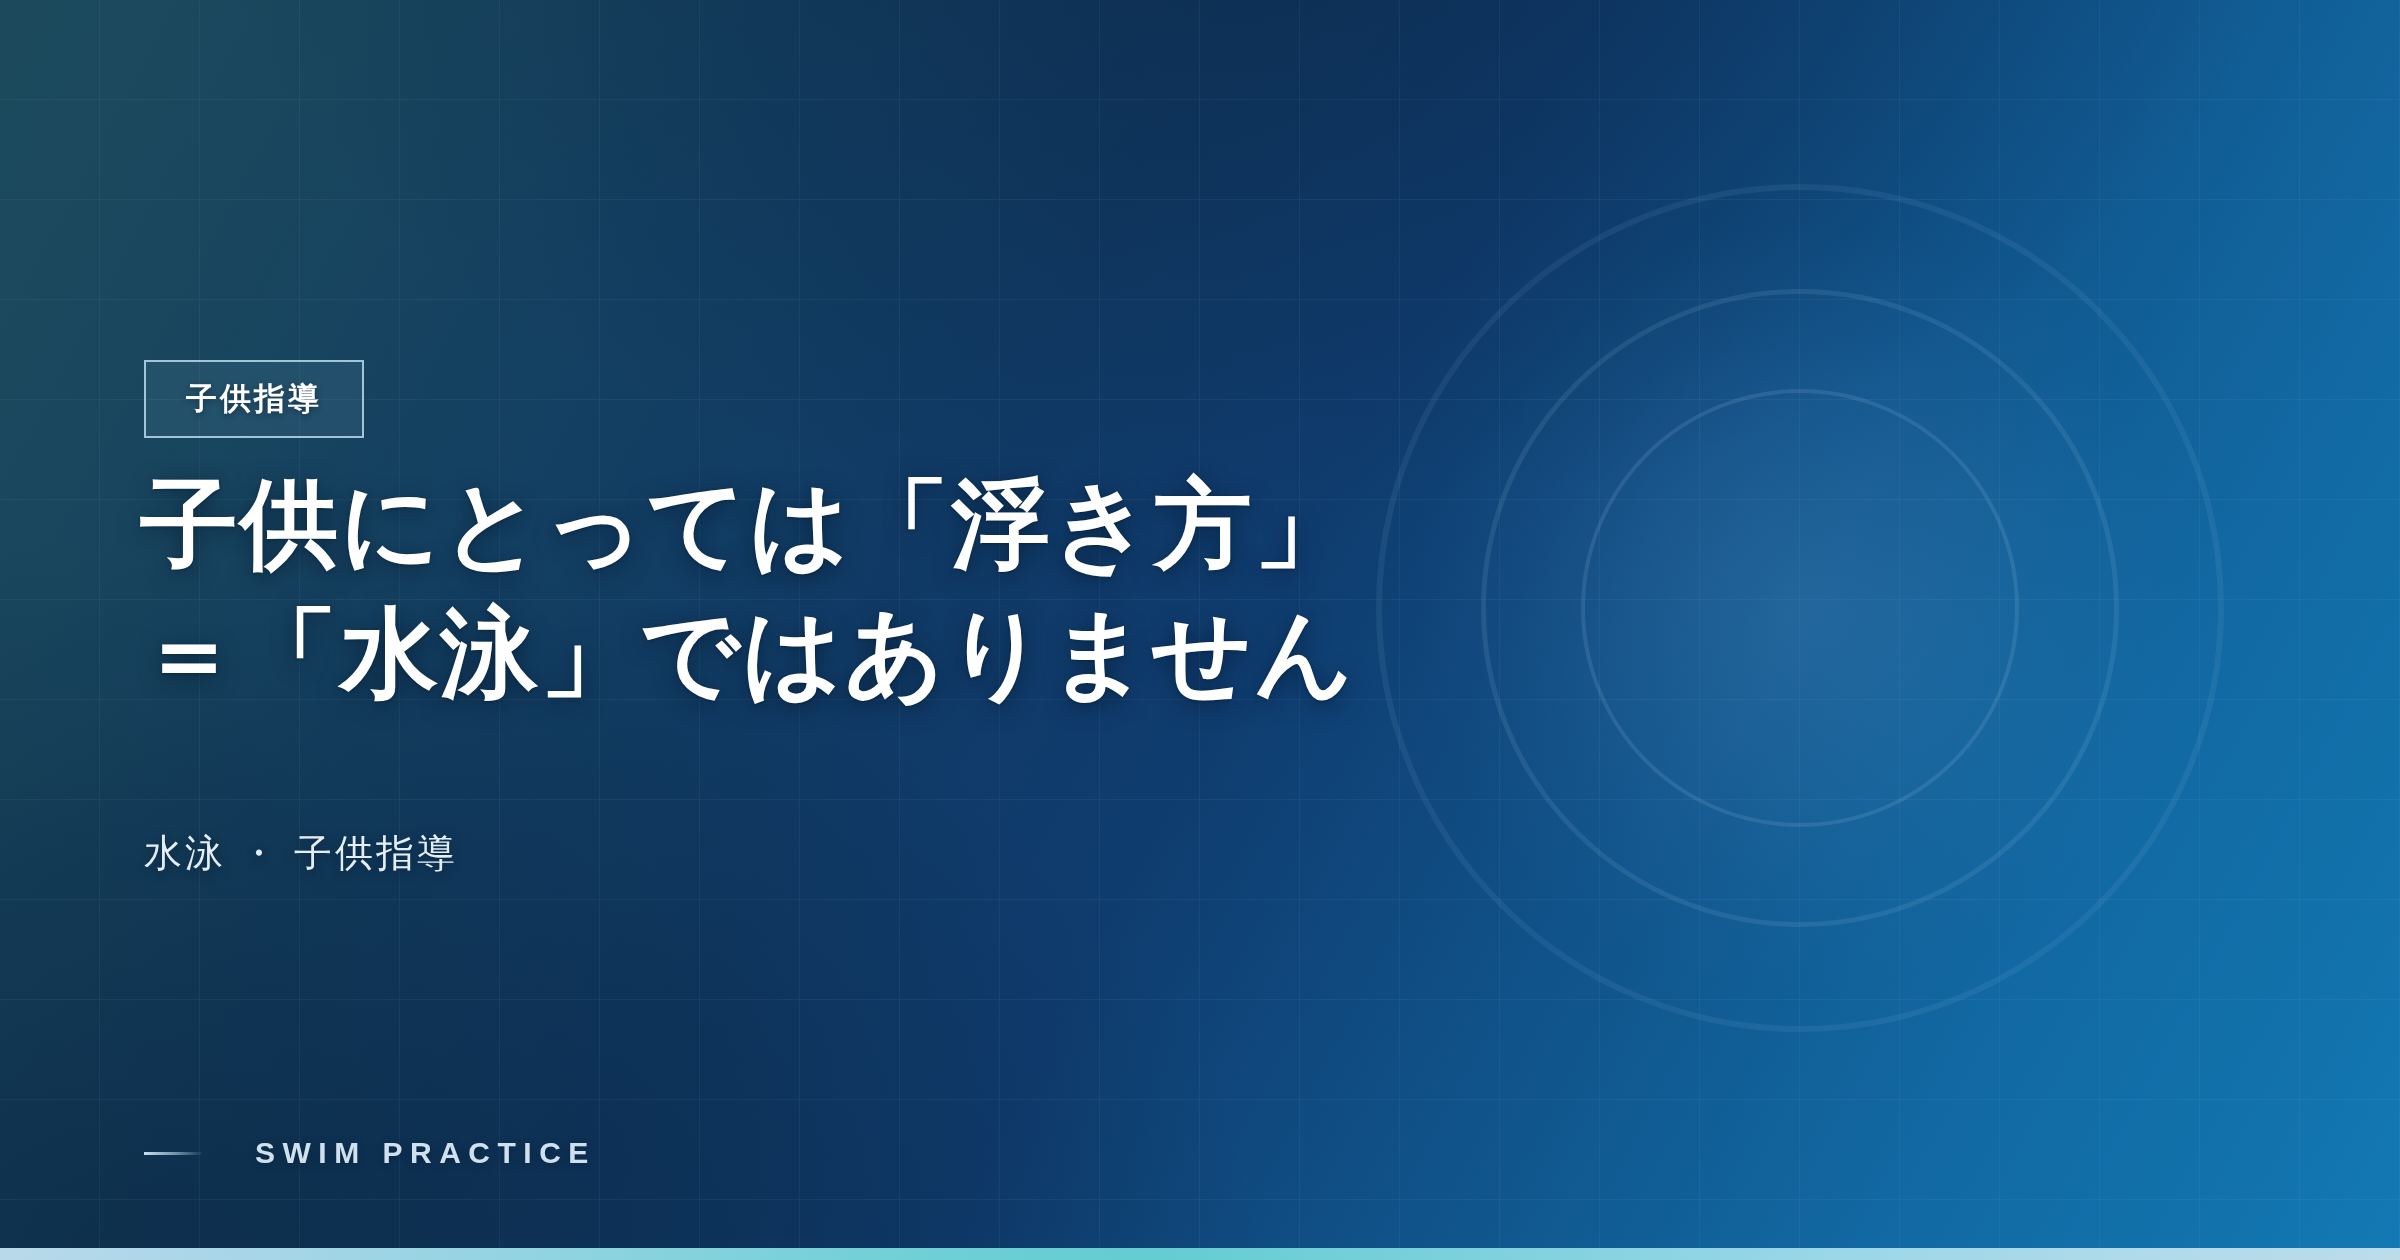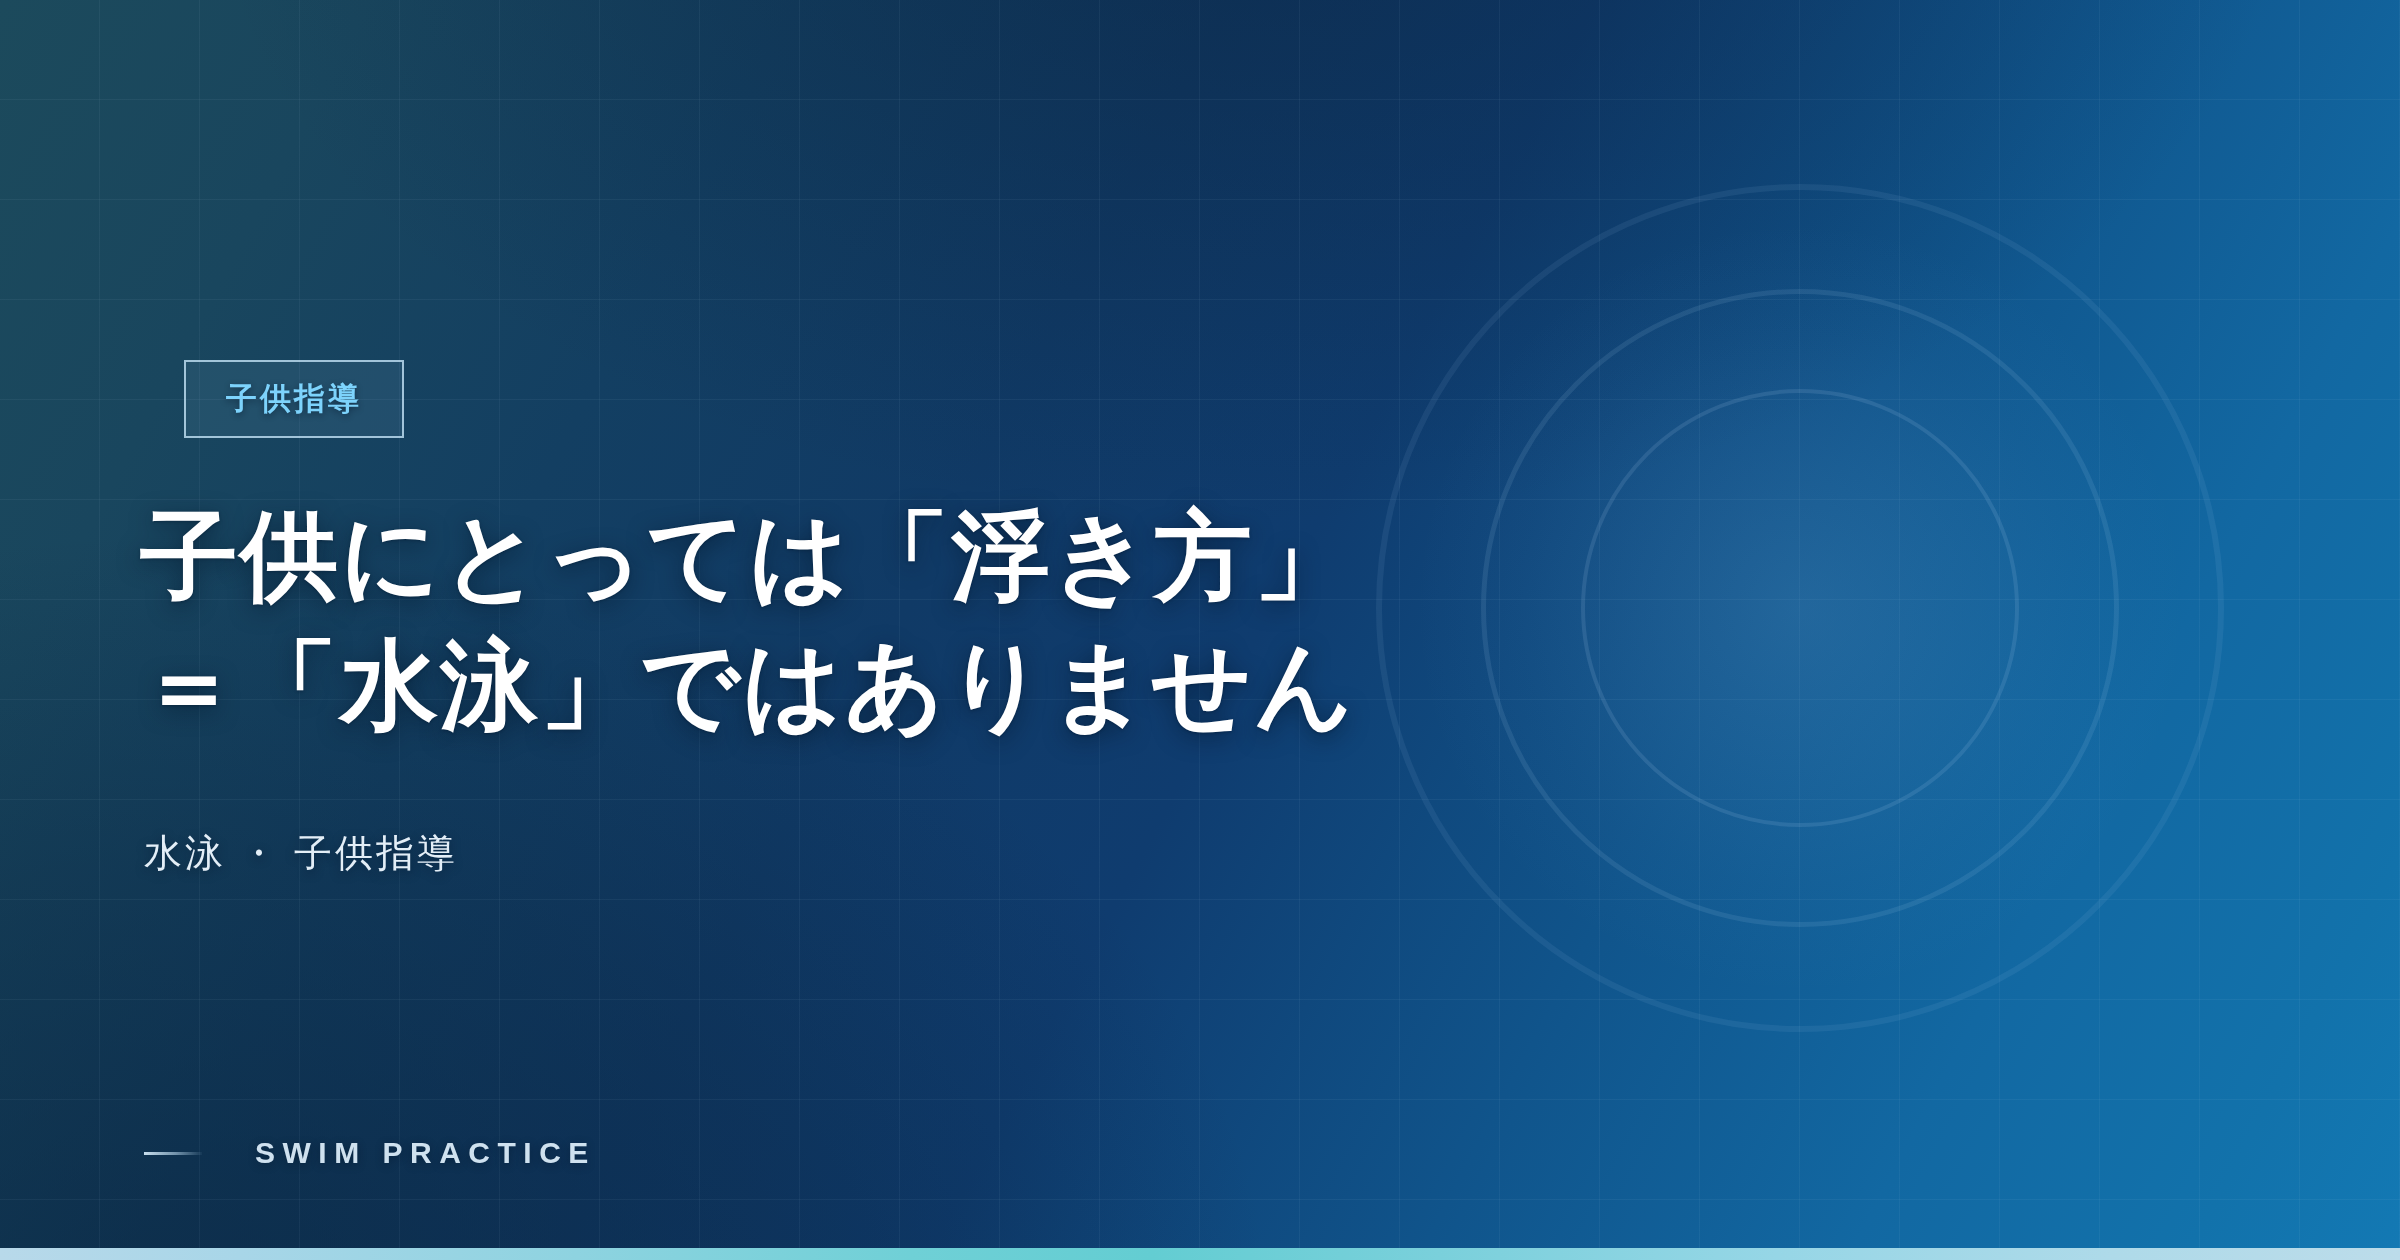--- a/index.html
+++ b/index.html
@@ -121,33 +121,32 @@
     left: 144px;
     top: 360px;
     box-sizing: border-box;
     display: inline-flex;
     align-items: center;
     justify-content: center;
     height: 78px;
     padding: 0 40px;
     border: 2px solid rgba(198, 230, 248, 0.78);
     background: rgba(168, 212, 238, 0.085);
-    color: #7dd3fc;
+    color: #ffffff;
     font-size: 31px;
     font-weight: 700;
     letter-spacing: 3px;
     white-space: nowrap;
     text-shadow: 0 2px 6px rgba(0, 16, 34, 0.45);
-    margin-left: 40px;
   }
 
   .title {
     position: absolute;
     left: 140px;
-    top: 493px;
+    top: 461px;
     width: 1560px;
     margin: 0;
     color: #ffffff;
     font-family: "Liberation Serif", "DejaVu Serif", serif;
     font-weight: 700;
     font-size: 98px;
     line-height: 1.32;
     letter-spacing: 2px;
     text-shadow: 0 5px 22px rgba(3, 20, 40, 0.55), 0 1px 3px rgba(3, 20, 40, 0.4);
   }

